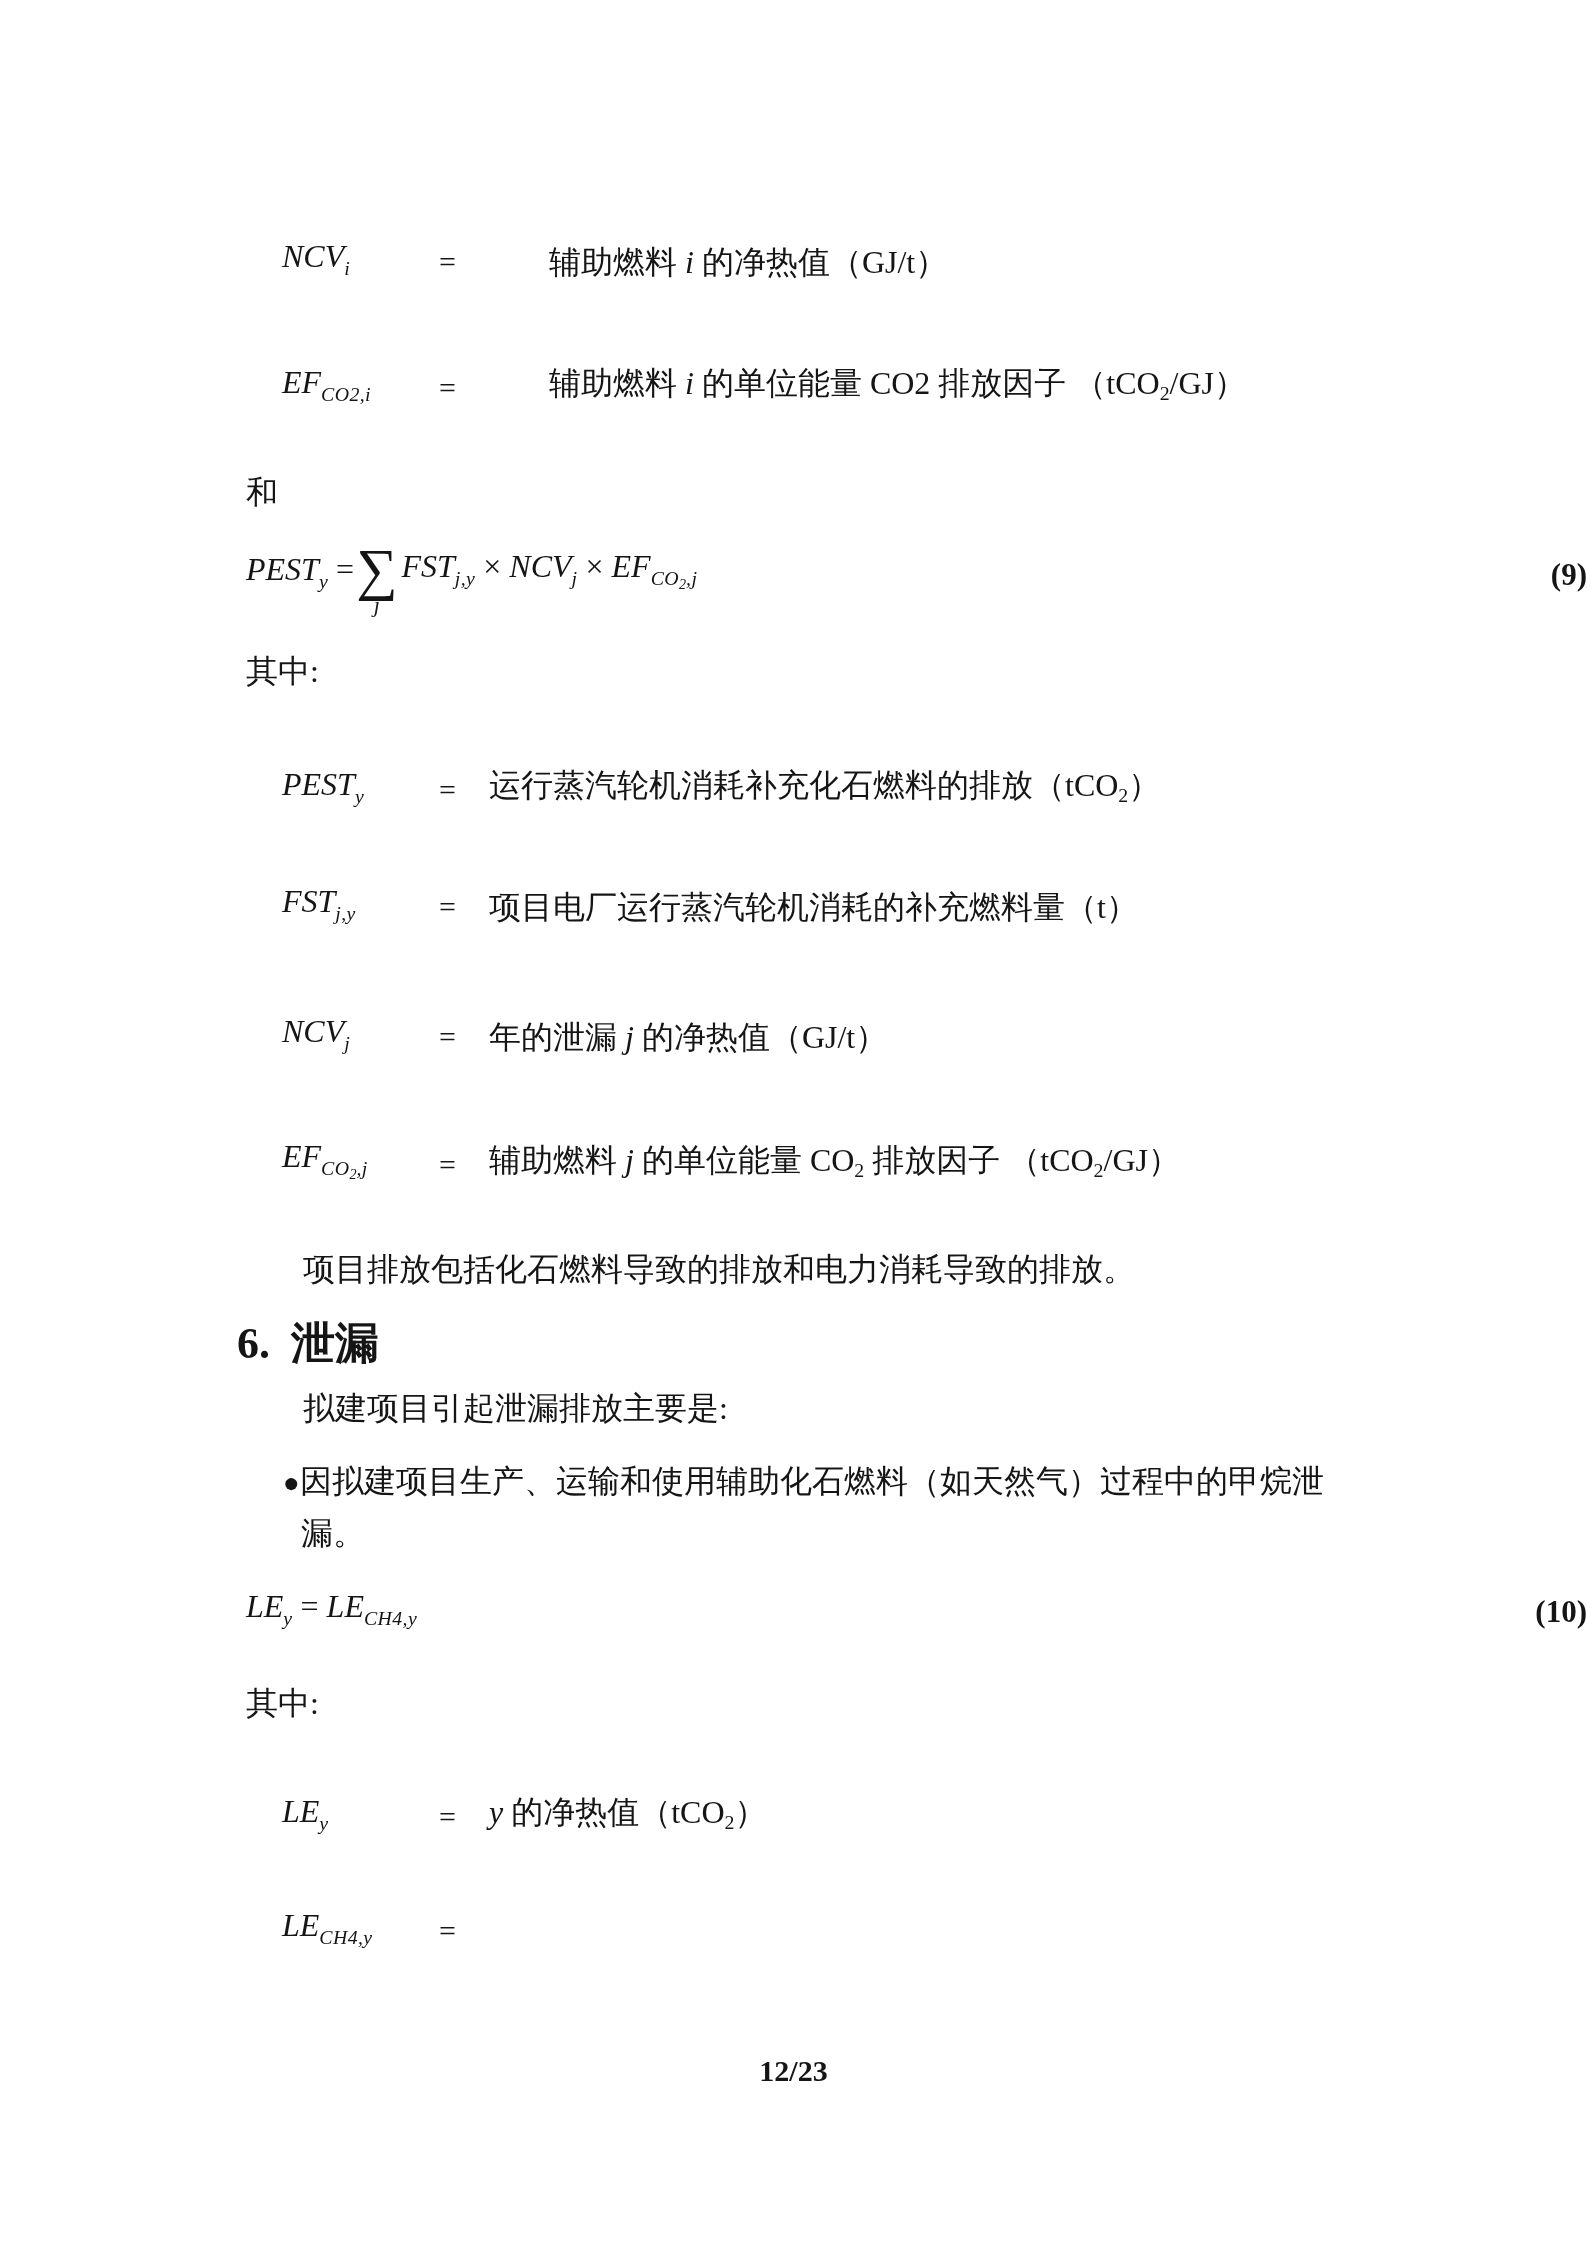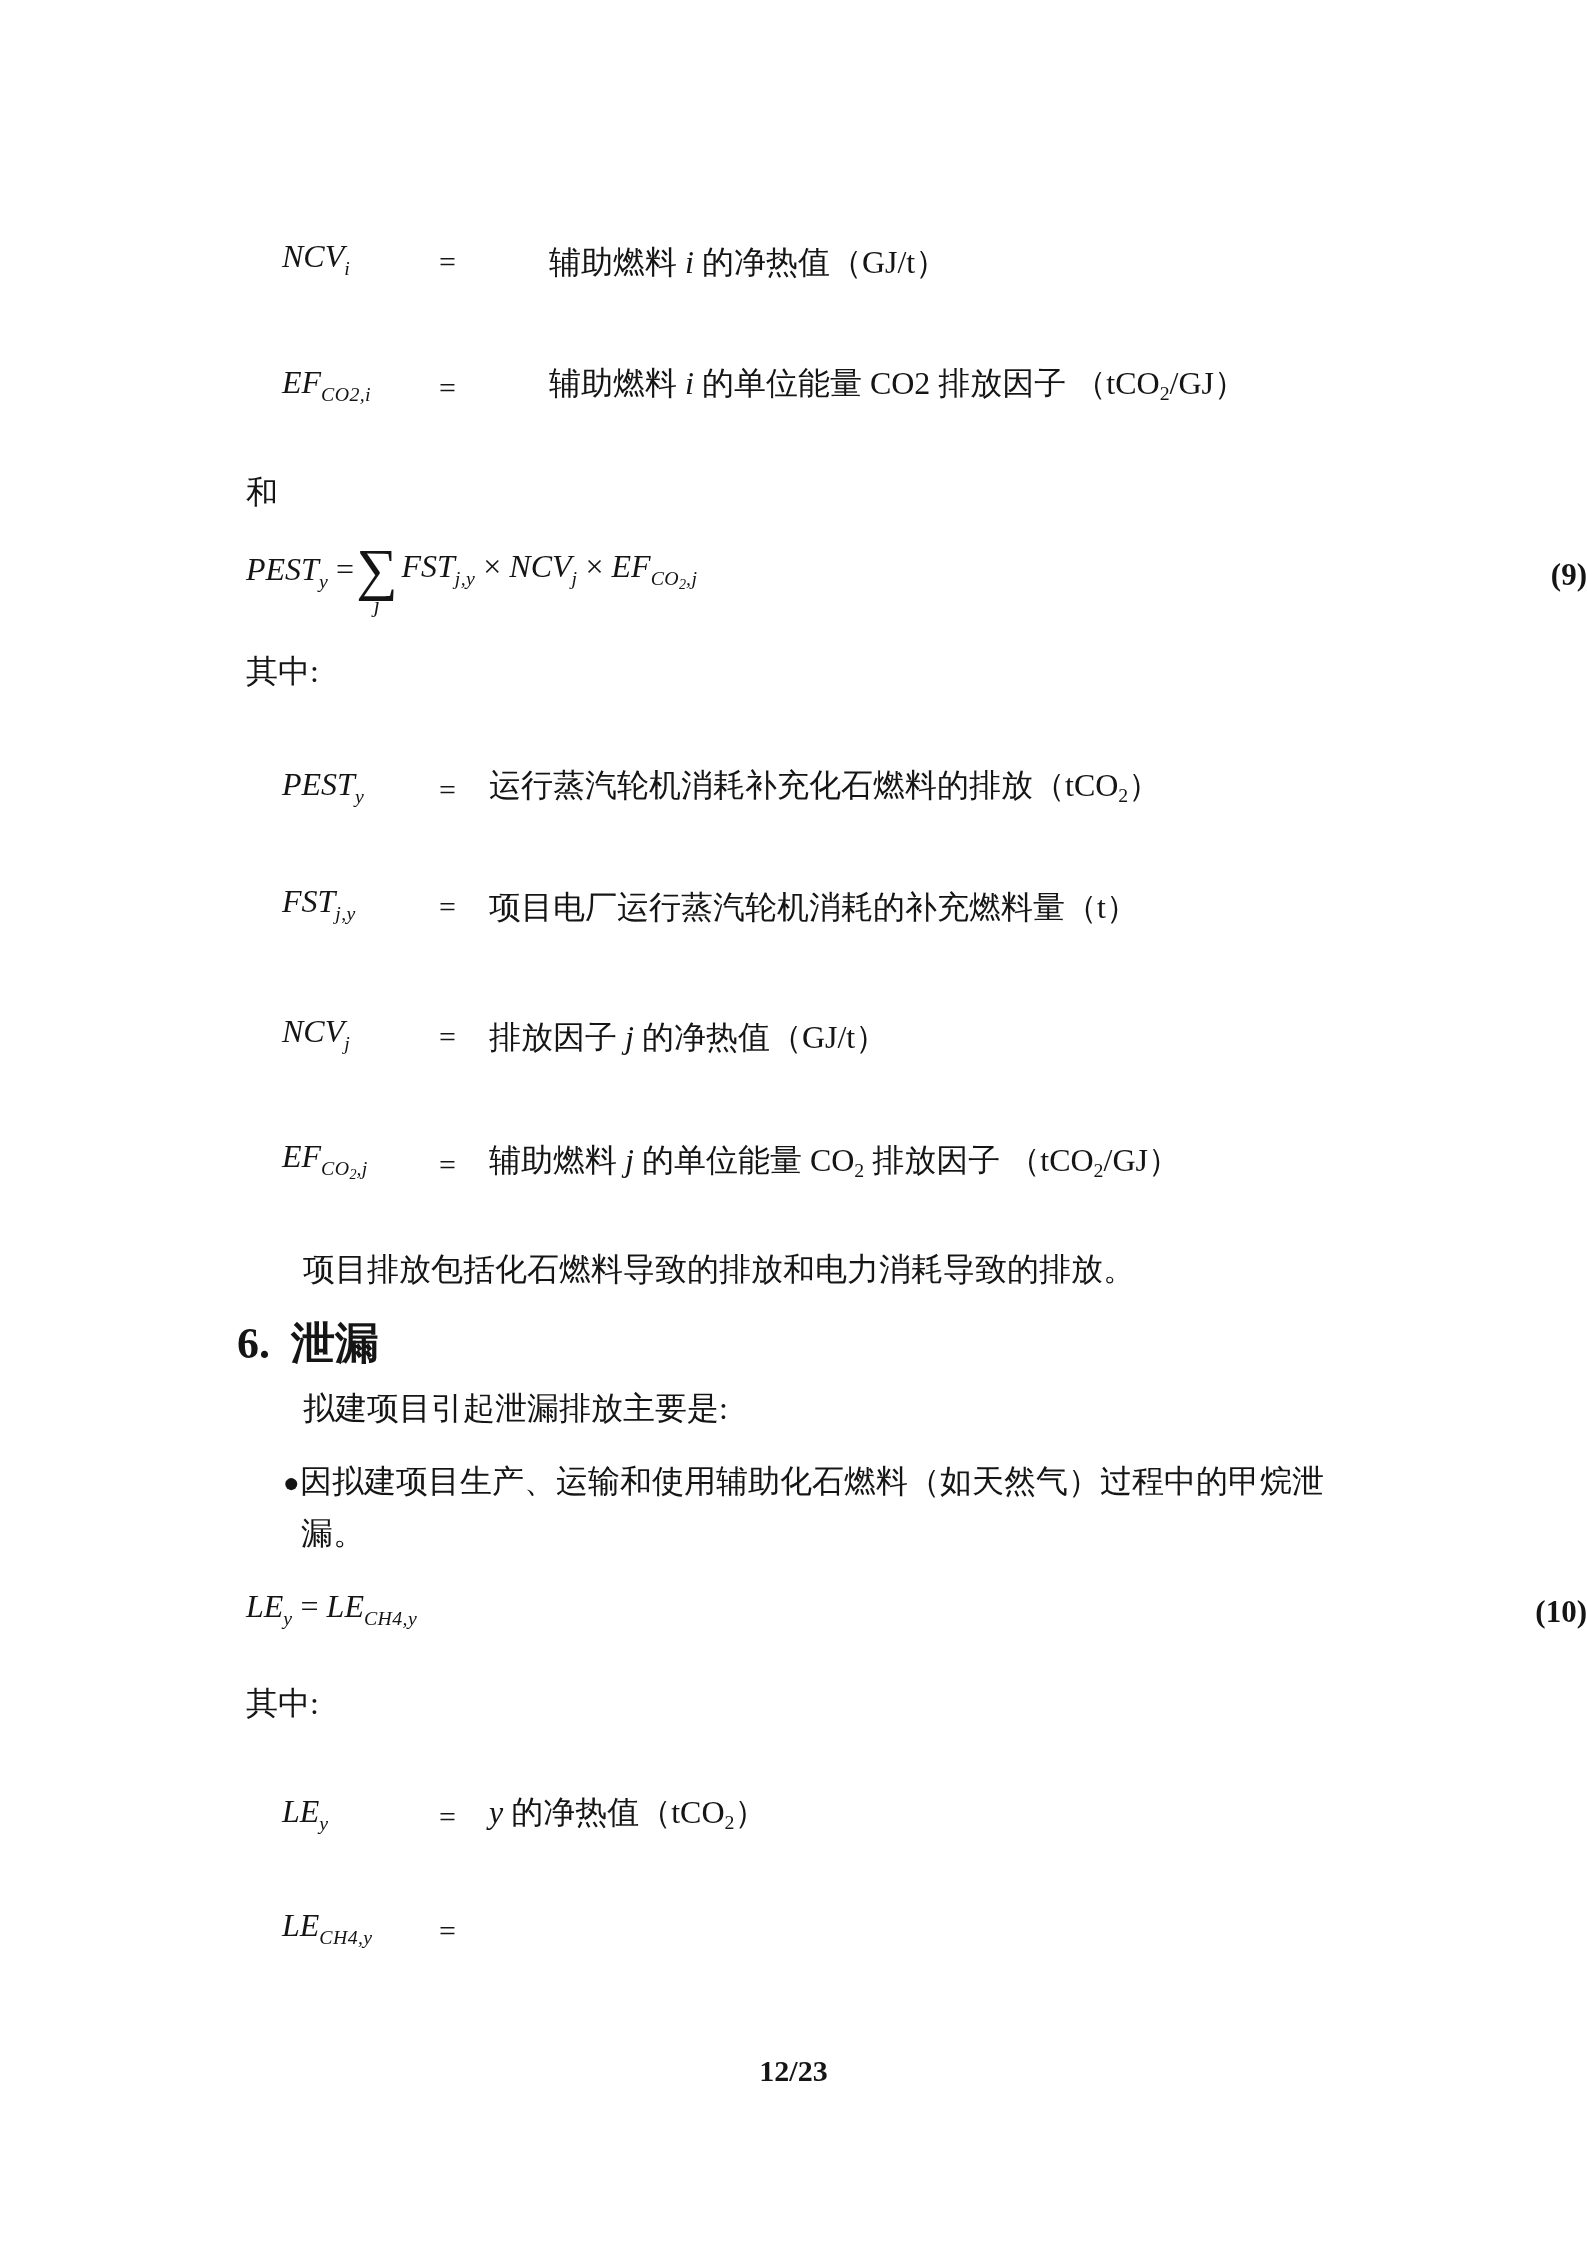--- a/index.html
+++ b/index.html
@@ -127,21 +127,21 @@
 
   <div class="abs def-row" style="top:879px">
     <span class="term"><span class="seg-b">FST</span><span class="seg-s">j,y</span></span>
     <span class="eq-sign">=</span>
     <span class="def"><span class="seg-t">项目电厂运行蒸汽轮机消耗的补充燃料量（t）</span></span>
   </div>
 
   <div class="abs def-row" style="top:1009px">
     <span class="term"><span class="seg-b">NCV</span><span class="seg-s">j</span></span>
     <span class="eq-sign">=</span>
-    <span class="def"><span class="seg-t">排放因子 </span><span class="seg-i">j</span><span class="seg-t"> 的净热值（GJ/t）</span></span>
+    <span class="def"><span class="seg-t">年的泄漏 </span><span class="seg-i">j</span><span class="seg-t"> 的净热值（GJ/t）</span></span>
   </div>
 
   <div class="abs def-row" style="top:1134px">
     <span class="term"><span class="seg-b">EF</span><span class="seg-s">CO</span><span class="seg-ss">2</span><span class="seg-s">,j</span></span>
     <span class="eq-sign">=</span>
     <span class="def"><span class="seg-t">辅助燃料 </span><span class="seg-i">j</span><span class="seg-t"> 的单位能量 CO</span><span class="seg-sn">2</span><span class="seg-t"> 排放因子 （tCO</span><span class="seg-sn">2</span><span class="seg-t">/GJ）</span></span>
   </div>
 
   <div class="abs para para-indent" style="top:1247px">项目排放包括化石燃料导致的排放和电力消耗导致的排放。</div>
 

